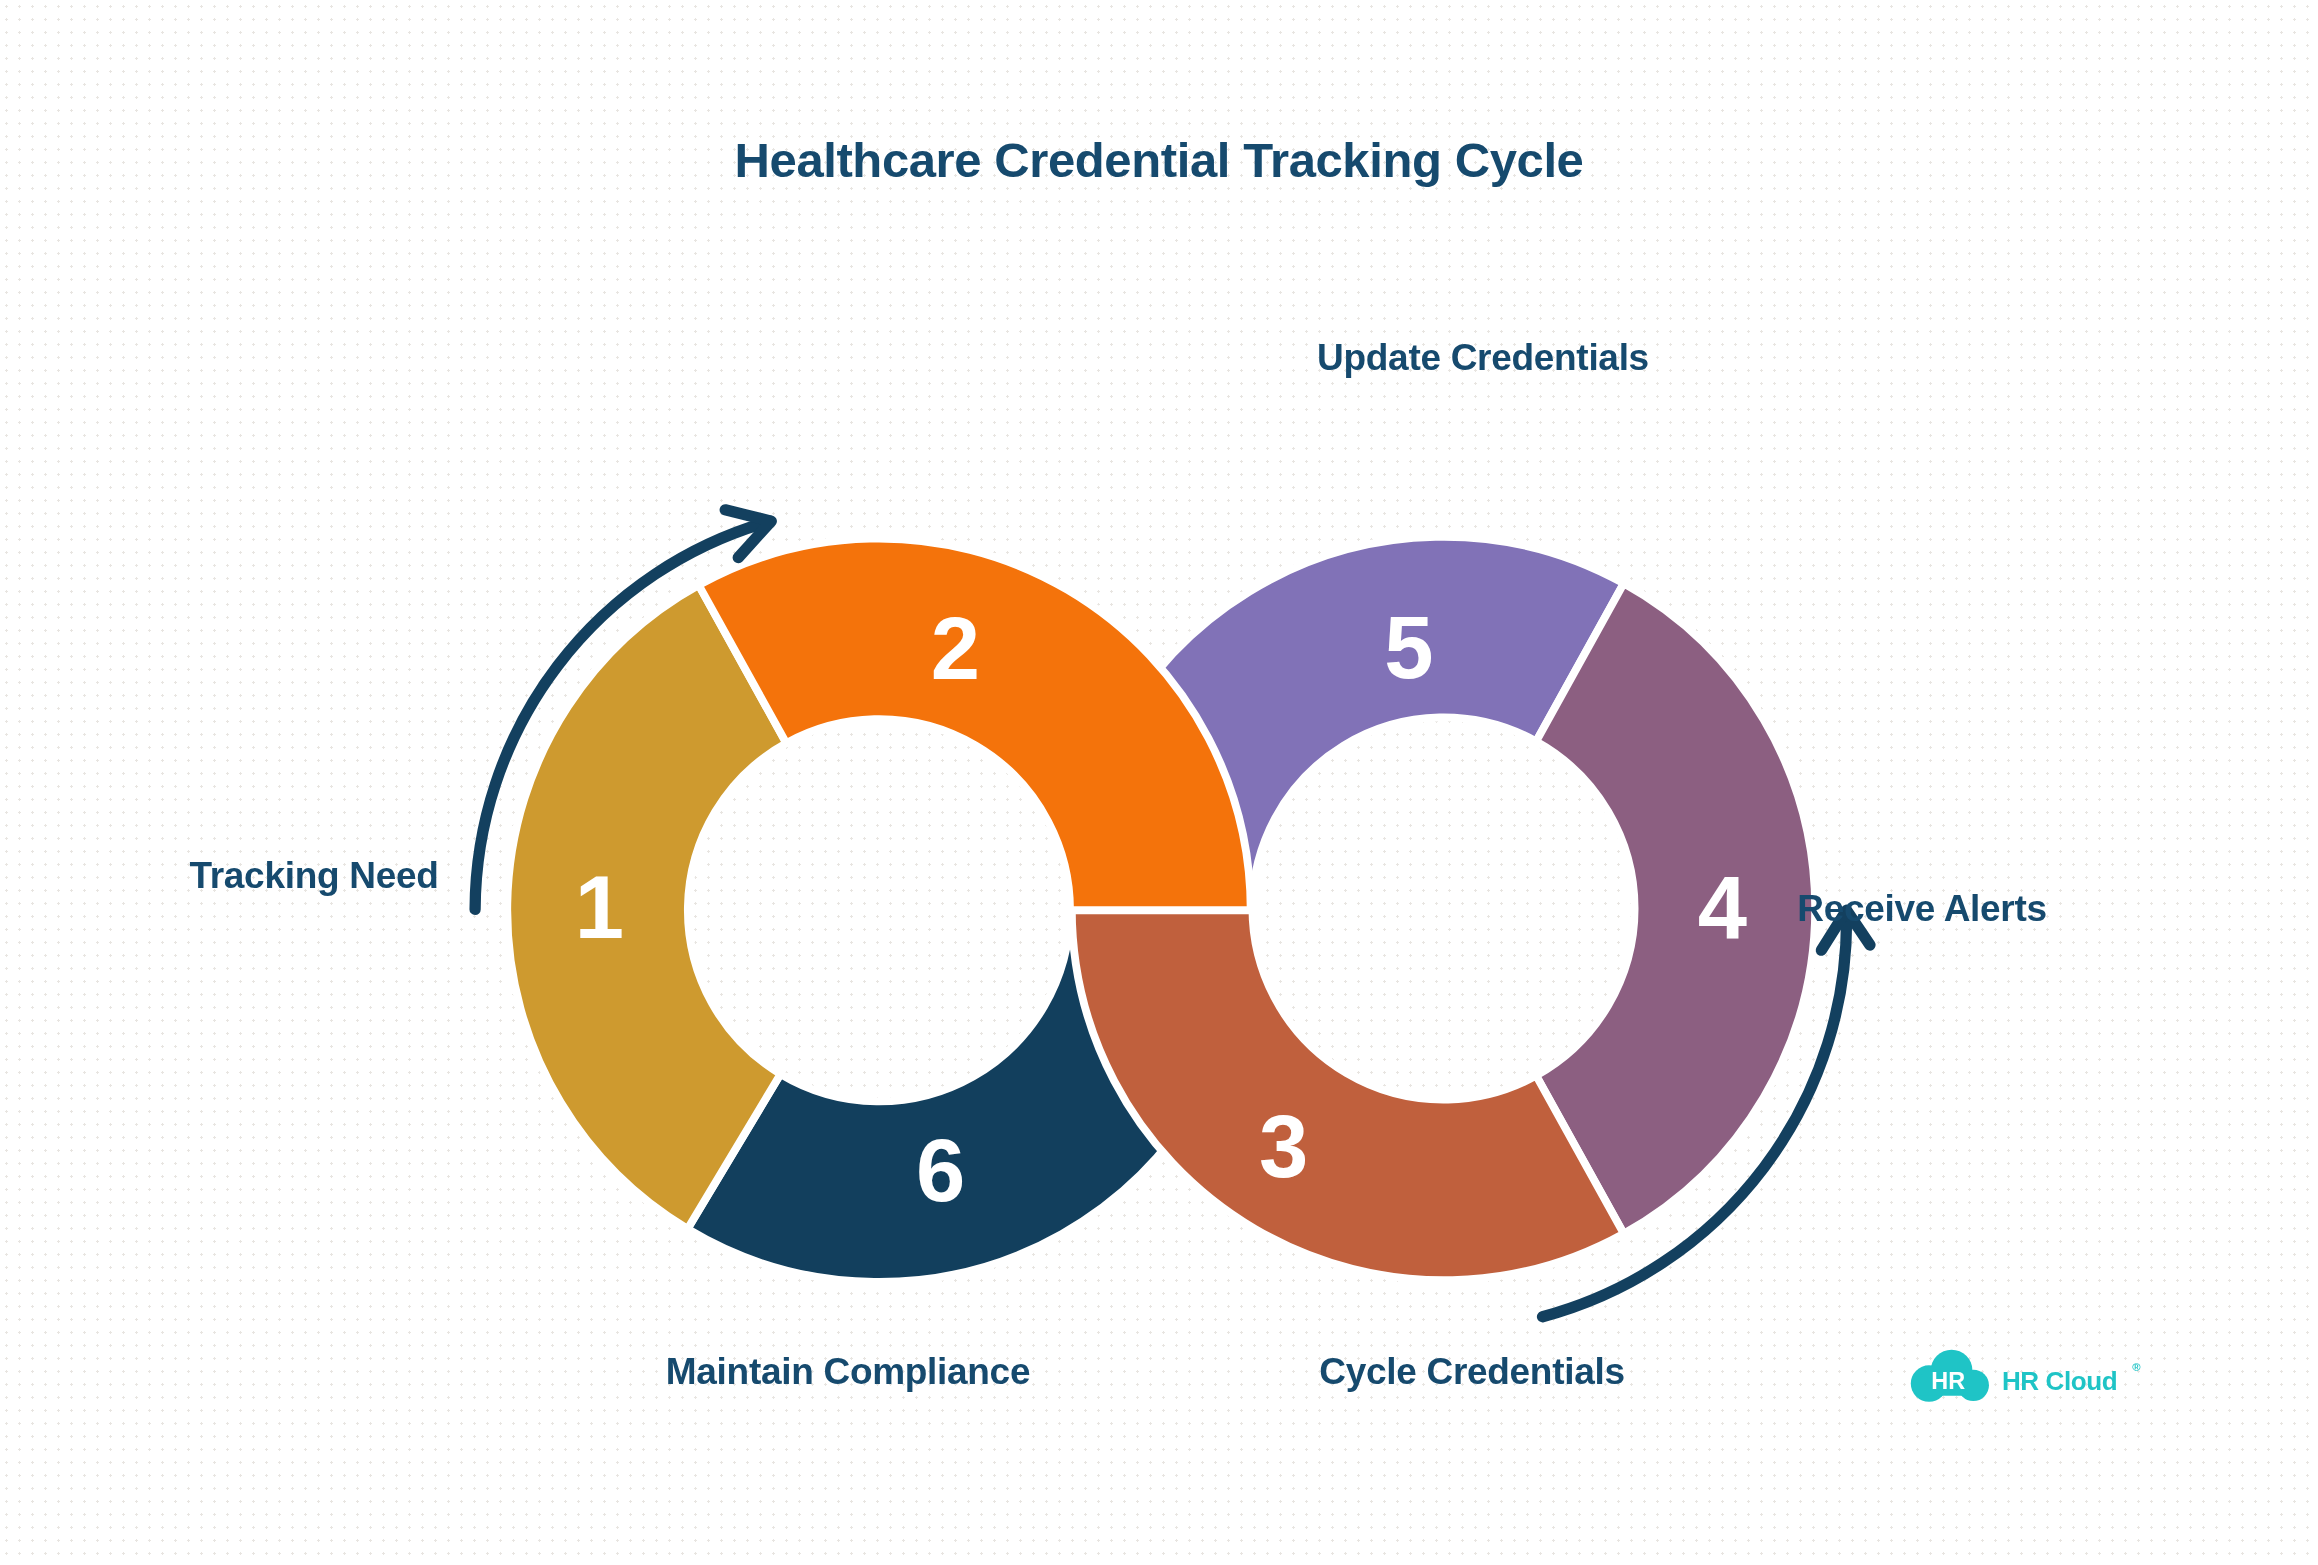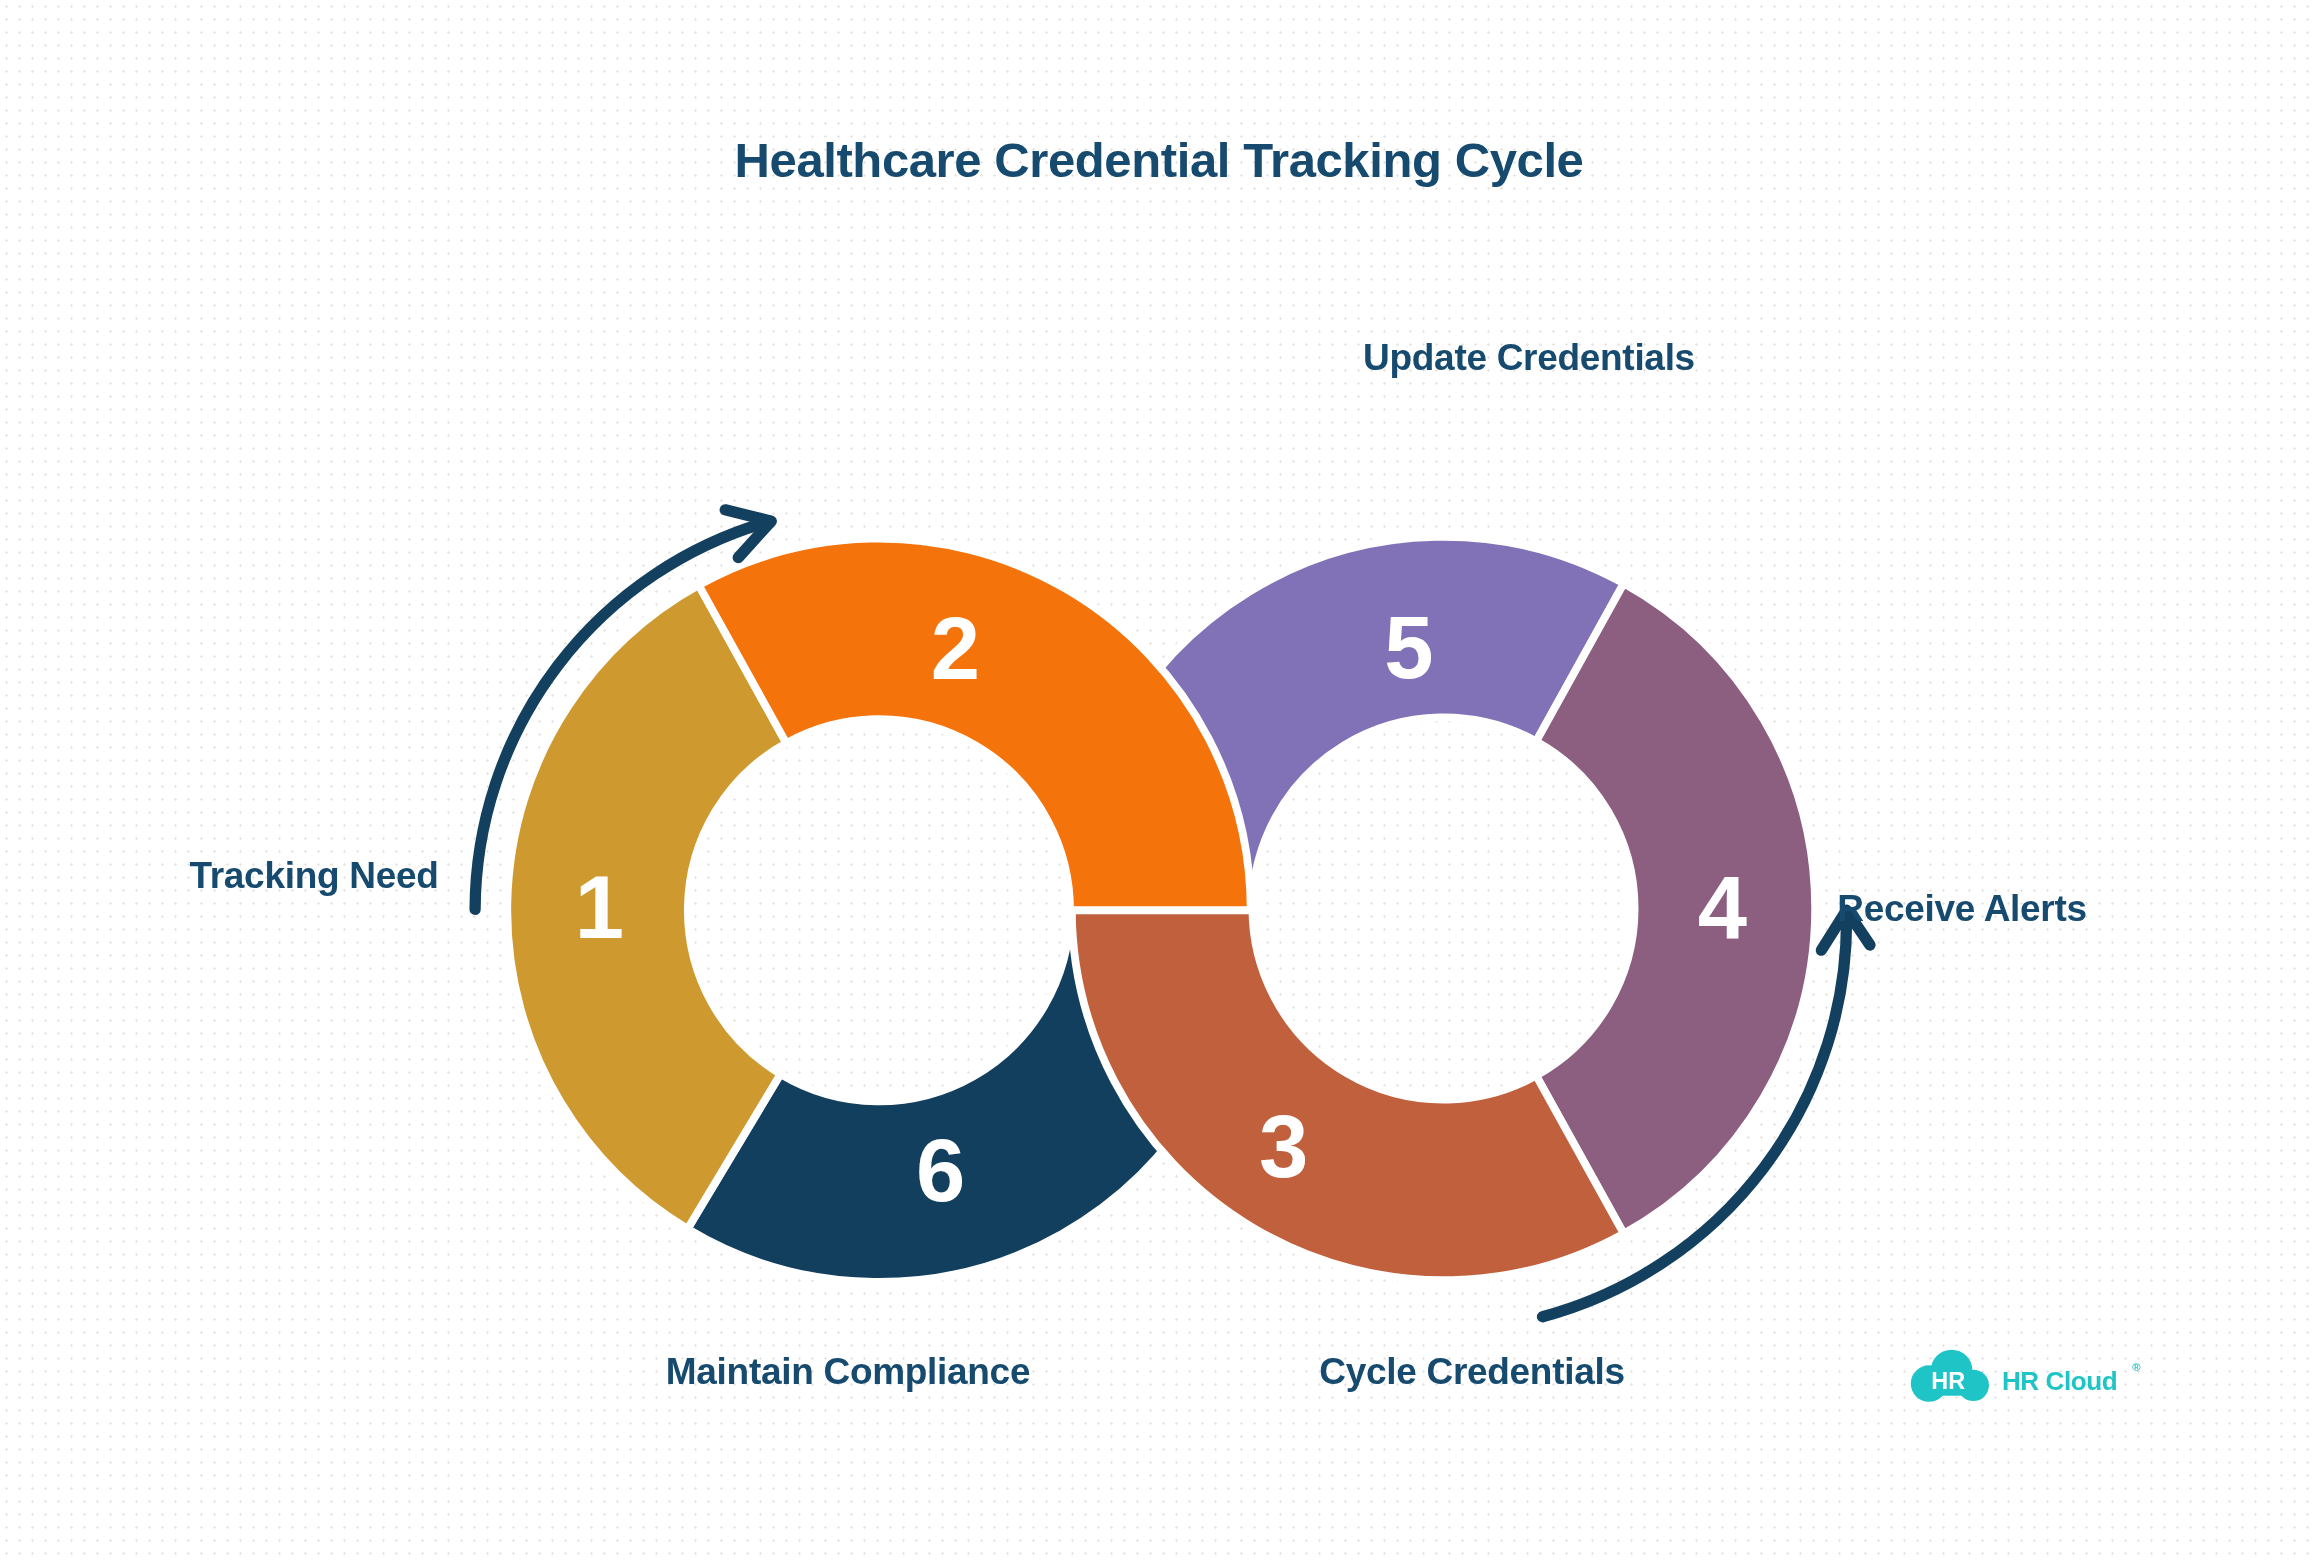--- a/index.html
+++ b/index.html
@@ -105,18 +105,18 @@
         <rect class="logo-cloud" x="2202" y="1582" width="86" height="25" rx="12"></rect>
       </g>
       <text class="logo-hr" x="2243" y="1590">HR</text>
       <text class="logo-name" x="2305" y="1600">HR Cloud</text>
       <text class="logo-reg" x="2455" y="1578">®</text>
     </g>
   </svg>
 
   <div class="step-label" style="left:314px;top:876px">Tracking Need</div>
   <div class="step-label" style="left:1472px;top:1372px">Cycle Credentials</div>
-  <div class="step-label" style="left:1962px;top:909px">Receive Alerts</div>
-  <div class="step-label" style="left:1529px;top:358px">Update Credentials</div>
+  <div class="step-label" style="left:1922px;top:909px">Receive Alerts</div>
+  <div class="step-label" style="left:1483px;top:358px">Update Credentials</div>
   <div class="step-label" style="left:848px;top:1372px">Maintain Compliance</div>
 
 </div>
 
 
 </body></html>

